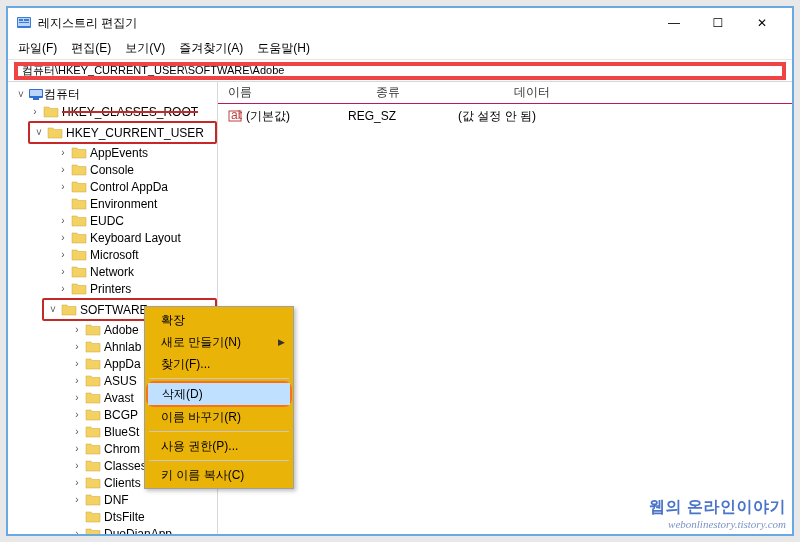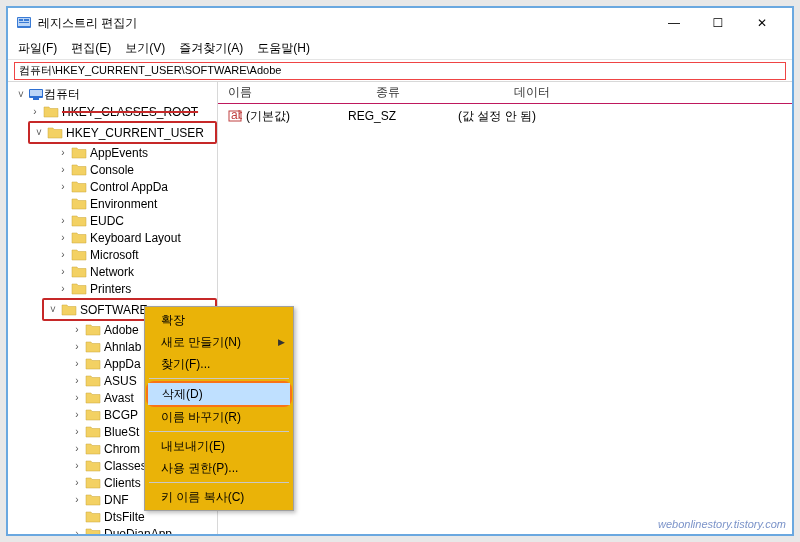--- a/index.html
+++ b/index.html
@@ -6,21 +6,21 @@
 body { background: #e8e8e8; width: 800px; height: 542px; position: relative; overflow: hidden; }
 .outer-border { position: absolute; inset: 6px; border: 2px solid #6aa8e0; background: #fff; display: flex; flex-direction: column; }
 .titlebar { height: 30px; display: flex; align-items: center; padding: 0 8px; }
 .titlebar .icon { width: 16px; height: 16px; margin-right: 6px; }
 .titlebar .title { flex: 1; }
 .winbtns { display: flex; height: 100%; }
 .winbtn { width: 44px; display: flex; align-items: center; justify-content: center; cursor: default; }
 .menubar { height: 22px; display: flex; align-items: center; padding: 0 4px; border-bottom: 1px solid #e5e5e5; gap: 2px; }
 .menuitem { padding: 2px 6px; cursor: default; text-align: center; }
 .addressbar { height: 22px; display: flex; align-items: center; padding: 2px 6px; border-bottom: 1px solid #d8d8d8; }
-.addressbar input { border: 1px solid #ef4444; height: 18px; flex: 1; padding: 0 4px; background: #fff; font-size: 11px; }
+.addressbar input { border: 4px solid #ef4444; height: 18px; flex: 1; padding: 0 4px; background: #fff; font-size: 11px; }
 .content { flex: 1; display: flex; min-height: 0; }
 .treepane { width: 210px; border-right: 1px solid #d8d8d8; overflow: hidden; position: relative; background: #fff; }
 .treepane-inner { position: absolute; inset: 0; overflow: hidden; }
 .tree { padding: 4px 0 4px 6px; }
 .node { display: flex; align-items: center; height: 17px; white-space: nowrap; cursor: default; }
 .node .exp { width: 14px; text-align: center; color: #555; font-size: 10px; }
 .node .fld { width: 16px; height: 13px; margin: 0 3px 0 1px; }
 .node .lbl { }
 .highlight { border: 2px solid #c62828; border-radius: 2px; padding: 1px 2px; display: flex; align-items: center; }
 .list { flex: 1; background: #fff; overflow: hidden; }
@@ -30,21 +30,21 @@
 .listrow .cell { padding: 0 10px; }
 .valicon { width: 14px; height: 14px; display: inline-block; vertical-align: middle; margin-right: 4px; }
 .ctxmenu { position: absolute; left: 144px; top: 306px; width: 150px; background: #eab308; border: 1px solid #a0a0a0; box-shadow: 2px 2px 4px rgba(0,0,0,0.25); padding: 2px; }
 .ctxrow { height: 22px; display: flex; align-items: center; padding: 0 20px 0 14px; cursor: default; position: relative; }
 .ctxrow.sel { background: #bfe0ff; }
 .ctxrow.sub::after { content: "▶"; position: absolute; right: 6px; font-size: 9px; color: #333; }
 .ctxsep { height: 1px; background: #c8c8c8; margin: 3px 2px; }
 .ctxwrap-sel { border: 2px solid #f97316; border-radius: 8px; margin: -1px; }
 .watermark { position: absolute; right: 14px; bottom: 12px; text-align: right; }
 .watermark .l1 { font-size: 16px; font-weight: bold; color: #4a74c9; text-shadow: 1px 1px 0 #fff, -1px -1px 0 #fff; letter-spacing: 0.5px; }
-.watermark .l2 { font-size: 11px; color: #7b93c9; font-style: italic; }
+.watermark .l2 { font-size: 11px; color: #7b93c9; font-style: italic; font-family: Liberation Serif, serif; }
 svg.fld path { fill: #f3d163; stroke: #caa738; stroke-width: 0.5; }
 svg.pc rect { fill: #2d6fd2; }
 svg.pc .scr { fill: #bcd6f7; }
 </style>
 </head>
 <body>
 
 <div class="outer-border">
   <div class="titlebar">
     <svg class="icon" viewBox="0 0 16 16">
@@ -309,21 +309,21 @@
 <div class="ctxmenu">
   <div class="ctxrow">확장</div>
   <div class="ctxrow sub">새로 만들기(N)</div>
   <div class="ctxrow">찾기(F)...</div>
   <div class="ctxsep"></div>
   <div class="ctxwrap-sel">
     <div class="ctxrow sel">삭제(D)</div>
   </div>
   <div class="ctxrow">이름 바꾸기(R)</div>
   <div class="ctxsep"></div>
-  <div class="ctxrow">내보내기(E)</div>
   <div class="ctxrow">사용 권한(P)...</div>
   <div class="ctxsep"></div>
   <div class="ctxrow">키 이름 복사(C)</div>
 </div>
 
 <div class="watermark">
+  <div class="l1">웹의 온라인이야기</div>
   <div class="l2">webonlinestory.tistory.com</div>
 </div>
 
 </body></html>

